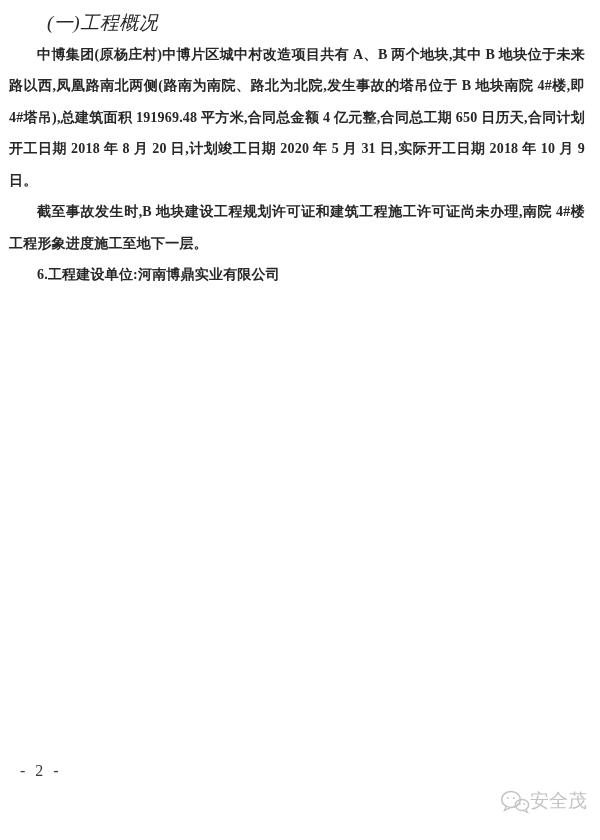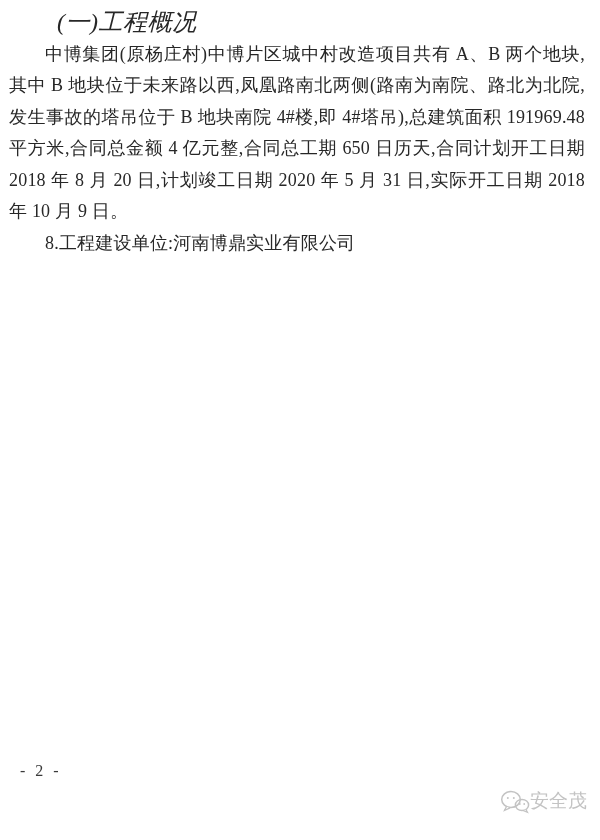--- a/index.html
+++ b/index.html
@@ -10,33 +10,34 @@
   }
   .page {
     position: relative;
     width: 600px; height: 840px;
     background: #ffffff;
     color: #272727;
     padding: 7px 15px 0 9px;
     overflow: hidden;
   }
   .doc-heading {
-    font-size: 24px;
+    font-size: 19px;
     line-height: 31.5px;
     text-indent: 2em;
     font-style: italic;
     font-weight: 400;
     letter-spacing: 0.5px;
   }
   .doc-para {
-    font-size: 18px;
+    font-size: 14px;
     line-height: 31.5px;
     text-indent: 2em;
     text-align: justify;
     letter-spacing: 0.2px;
+    font-weight: bold;
   }
   .page-number {
     position: absolute;
     left: 20px;
     bottom: 60px;
     font-size: 16px;
     letter-spacing: 3px;
     color: #3a3a3a;
   }
   .watermark {
@@ -55,23 +56,24 @@
 <body>
 
 <div class="page">
 
   <div>
     <p class="doc-heading">(一)工程概况</p>
 
     <p class="doc-para">中博集团(原杨庄村)中博片区城中村改造项目共有 A、B 两个地块,其中 B 地块位于未来路以西,凤凰路南北两侧(路南为南院、路北为北院,发生事故的塔吊位于 B 地块南院 4#楼,即 4#塔吊),总建筑面积 191969.48 平方米,合同总金额 4 亿元整,合同总工期 650 日历天,合同计划开工日期 2018 年 8 月 20 日,计划竣工日期 2020 年 5 月 31 日,实际开工日期 2018 年 10 月 9 日。</p>
 
 
+    <p class="doc-para">截至事故发生时,B 地块建设工程规划许可证和建筑工程施工许可证尚未办理,南院 4#楼工程形象进度施工至地下一层。</p>
 
 
-    <p class="doc-para">8.工程建设单位:河南博鼎实业有限公司</p>
+    <p class="doc-para">6.工程建设单位:河南博鼎实业有限公司</p>
 
   </div>
 
   <div class="page-number">- 2 -</div>
 
   <div class="watermark">
     <span class="wicon">
       <svg width="30" height="25" viewBox="0 0 30 25" fill="none" stroke="#c3c3c3" stroke-width="1.5" stroke-linecap="round">
         <ellipse cx="11" cy="10.5" rx="9.3" ry="8"></ellipse>
         <path d="M6.5 17.5 L4.5 21.5 L9.5 19.2" fill="#ffffff" stroke-width="1.3"></path>

